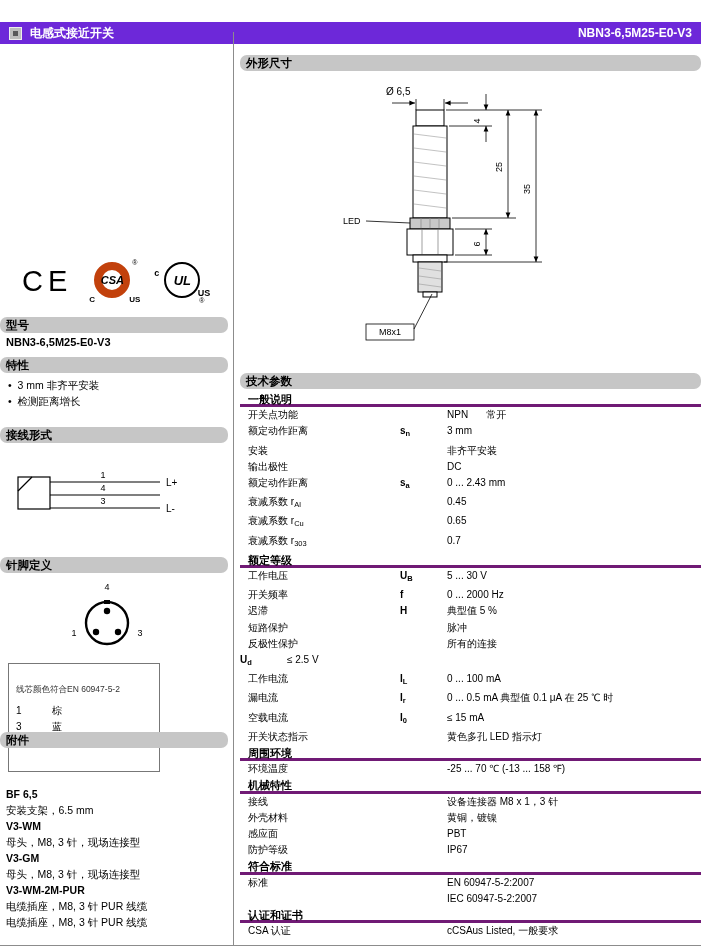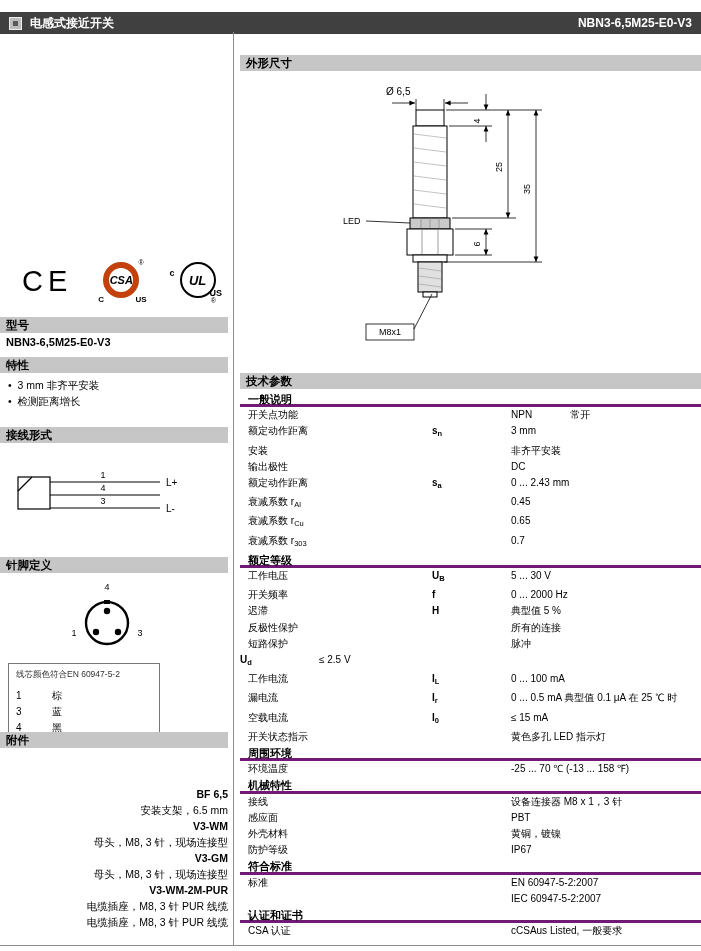--- a/index.html
+++ b/index.html
@@ -1,65 +1,65 @@
 <!DOCTYPE html>
 <html><head>
 <meta charset="utf-8">
 <style>
   *{margin:0;padding:0;box-sizing:border-box;}
   body{background:#e9e9e9;font-family:"Liberation Sans",sans-serif;}
   #page{position:relative;width:701px;height:951px;background:#fff;overflow:hidden;color:#000;font-size:10.5px;}
   
-  .topbar{position:absolute;left:0;top:12px;width:701px;height:22px;background:#404040;display:flex;align-items:center;padding:0 9px;}
+  .topbar{position:absolute;left:0;top:22px;width:701px;height:22px;background:#6d28d9;display:flex;align-items:center;padding:0 9px;}
   .hicon{width:13px;height:13px;background:#bdbdbd;border:1px solid #ededed;margin-right:8px;position:relative;flex:0 0 auto;}
   .hicon>span{position:absolute;left:3px;top:3px;width:5px;height:5px;background:#58585a;}
   .htitle{color:#fff;font-weight:bold;font-size:12px;}
   .hpart{margin-left:auto;color:#fff;font-weight:bold;font-size:12px;}
   .vdiv{position:absolute;left:233px;top:32px;width:1px;height:913px;background:#8c8c8c;}
   .hbottom{position:absolute;left:0;top:945px;width:701px;height:1px;background:#8c8c8c;}
   
-  .secbar{position:absolute;left:0;width:228px;height:16px;line-height:16px;background:#c6c6c6;font-weight:bold;font-size:11.5px;padding-left:6px;}
+  .secbar{position:absolute;left:0;width:228px;height:16px;line-height:16px;background:#c6c6c6;font-weight:bold;font-size:11.5px;padding-left:6px;border-radius:7px;}
   .secbar.right{left:240px;width:461px;}
   
-  .logos{position:absolute;left:22px;top:258px;width:200px;height:46px;display:flex;align-items:center;gap:29px;}
+  .logos{position:absolute;left:22px;top:258px;width:200px;height:46px;display:flex;align-items:center;gap:20px;}
   .ce{font-size:29px;letter-spacing:5px;}
   .csa{position:relative;width:42px;height:42px;}
-  .csa .circle{position:absolute;left:2px;top:2px;width:36px;height:36px;border:6px solid #c2410c;border-radius:50%;display:flex;align-items:center;justify-content:center;font-weight:bold;font-style:italic;font-size:11px;}
+  .csa .circle{position:absolute;left:2px;top:2px;width:36px;height:36px;border:8px solid #c2410c;border-radius:50%;display:flex;align-items:center;justify-content:center;font-weight:bold;font-style:italic;font-size:11px;}
   .csa .reg{position:absolute;top:-1px;right:-3px;font-size:7px;}
   .csa .c{position:absolute;bottom:-2px;left:-3px;font-size:8px;font-weight:bold;}
   .csa .us{position:absolute;bottom:-2px;right:-6px;font-size:8px;font-weight:bold;}
   .ul{position:relative;width:56px;height:42px;}
   .ul .circle{position:absolute;left:10px;top:2px;width:36px;height:36px;border:2px solid #000;border-radius:50%;display:flex;align-items:center;justify-content:center;font-weight:bold;font-style:italic;font-size:13px;}
   .ul .c{position:absolute;left:0;top:8px;font-size:9px;font-weight:bold;}
   .ul .us{position:absolute;right:0;bottom:4px;font-size:9px;font-weight:bold;}
   .ul .reg{position:absolute;right:6px;bottom:-2px;font-size:7px;}
   
   .modelval{position:absolute;left:6px;top:336px;font-weight:bold;font-size:11px;}
   .features{position:absolute;left:8px;top:377px;list-style:none;}
   .features li{line-height:16px;}
   .features li::before{content:"\2022\00a0\00a0";}
   .wiring{position:absolute;left:8px;top:455px;}
   .pinoutsvg{position:absolute;left:52px;top:578px;}
-  .colorbox{position:absolute;left:8px;top:663px;width:152px;border:1px solid #777;padding:5px 7px;background:#fff;}
+  .colorbox{position:absolute;left:8px;top:663px;width:152px;border:1px solid #777;padding:20px 7px;background:#fff;}
   .colornote{font-size:8.5px;color:#333;margin-bottom:7px;}
   .pinrow{display:flex;line-height:16px;font-size:10px;}
   .pinrow .pn{width:36px;}
-  .accessories{position:absolute;left:6px;top:786px;width:222px;text-align:right;}
+  .accessories{position:absolute;left:6px;top:786px;width:222px;}
   .acc-name{font-weight:bold;line-height:16px;}
   .acc-desc{line-height:16px;}
   
   .dimsvg{position:absolute;left:240px;top:72px;}
   
   .tech{position:absolute;left:240px;top:391px;width:461px;font-size:10px;}
   .tsec{font-weight:bold;font-size:11px;height:16.2px;line-height:16.2px;padding-left:8px;border-bottom:3px solid #701a75;}
-  .trow{display:flex;min-height:16.2px;line-height:16.2px;gap:32px;}
+  .trow{display:flex;min-height:16.2px;line-height:16.2px;}
   .tlab{width:160px;padding-left:8px;}
   .tsym{width:47px;font-weight:bold;}
   .tval{flex:1;white-space:pre;}
-  .tval2{margin-left:38px;}
+  .tval2{margin-left:18px;}
   sub{font-size:7.5px;vertical-align:-2px;}
   svg text{font-family:"Liberation Sans",sans-serif;}
 </style>
 </head>
 <body>
 
 <div id="page">
 
   <div class="topbar">
     <span class="hicon">
@@ -273,28 +273,28 @@
         <div class="tlab">开关频率</div>
         <div class="tsym">f</div>
         <div class="tval">0 ... 2000 Hz</div>
       </div>
       <div class="trow">
         <div class="tlab">迟滞</div>
         <div class="tsym">H</div>
         <div class="tval">典型值 5 %</div>
       </div>
       <div class="trow">
+        <div class="tlab">短路保护</div>
+        <div class="tsym"></div>
+        <div class="tval">脉冲</div>
+      </div>
+      <div class="trow">
         <div class="tlab">反极性保护</div>
         <div class="tsym"></div>
         <div class="tval">所有的连接</div>
-      </div>
-      <div class="trow">
-        <div class="tlab">短路保护</div>
-        <div class="tsym"></div>
-        <div class="tval">脉冲</div>
       </div>
       <div class="trow">
         <div class="tsym">U<sub>d</sub></div>
         <div class="tval">≤ 2.5 V</div>
       </div>
       <div class="trow">
         <div class="tlab">工作电流</div>
         <div class="tsym">I<sub>L</sub></div>
         <div class="tval">0 ... 100 mA</div>
       </div>
@@ -319,28 +319,28 @@
         <div class="tsym"></div>
         <div class="tval">-25 ... 70 ℃ (-13 ... 158 ℉)</div>
       </div>
       <div class="tsec">机械特性</div>
       <div class="trow">
         <div class="tlab">接线</div>
         <div class="tsym"></div>
         <div class="tval">设备连接器 M8 x 1，3 针</div>
       </div>
       <div class="trow">
+        <div class="tlab">外壳材料</div>
+        <div class="tsym"></div>
+        <div class="tval">黄铜，镀镍</div>
+      </div>
+      <div class="trow">
         <div class="tlab">感应面</div>
         <div class="tsym"></div>
         <div class="tval">PBT</div>
-      </div>
-      <div class="trow">
-        <div class="tlab">外壳材料</div>
-        <div class="tsym"></div>
-        <div class="tval">黄铜，镀镍</div>
       </div>
       <div class="trow">
         <div class="tlab">防护等级</div>
         <div class="tsym"></div>
         <div class="tval">IP67</div>
       </div>
       <div class="tsec">符合标准</div>
       <div class="trow">
         <div class="tlab">标准</div>
         <div class="tsym"></div>

